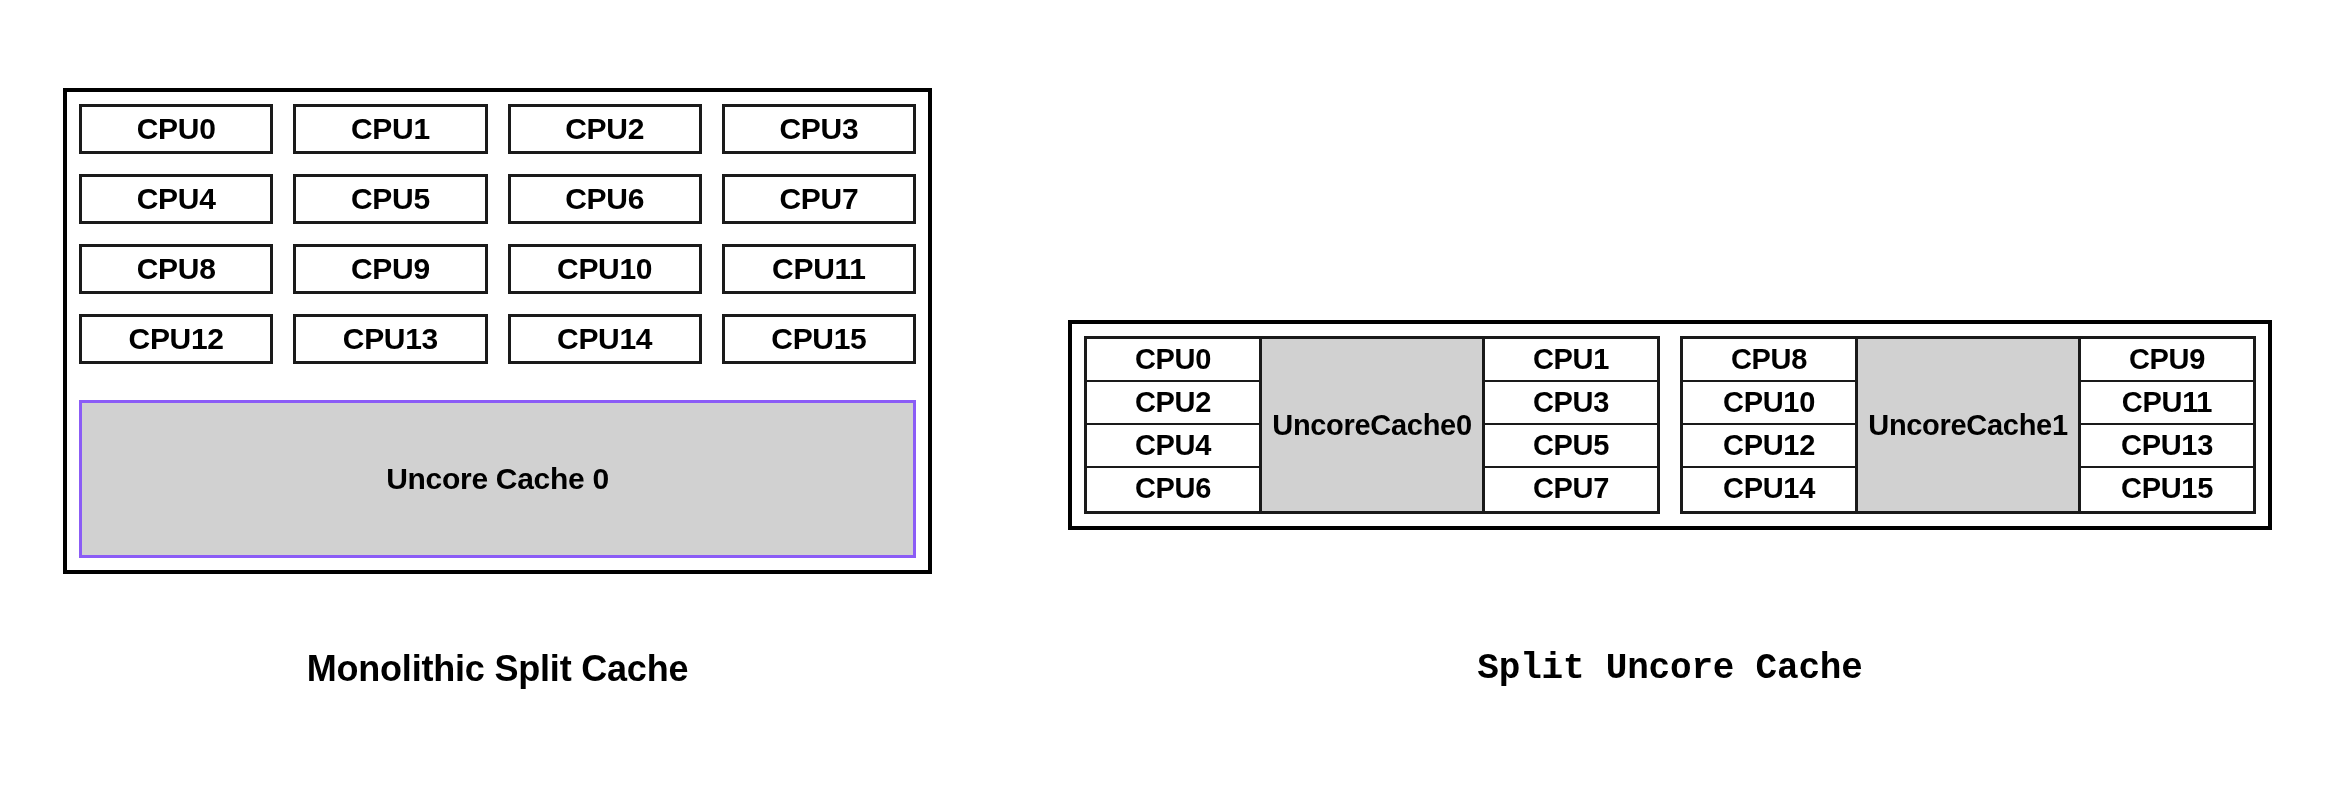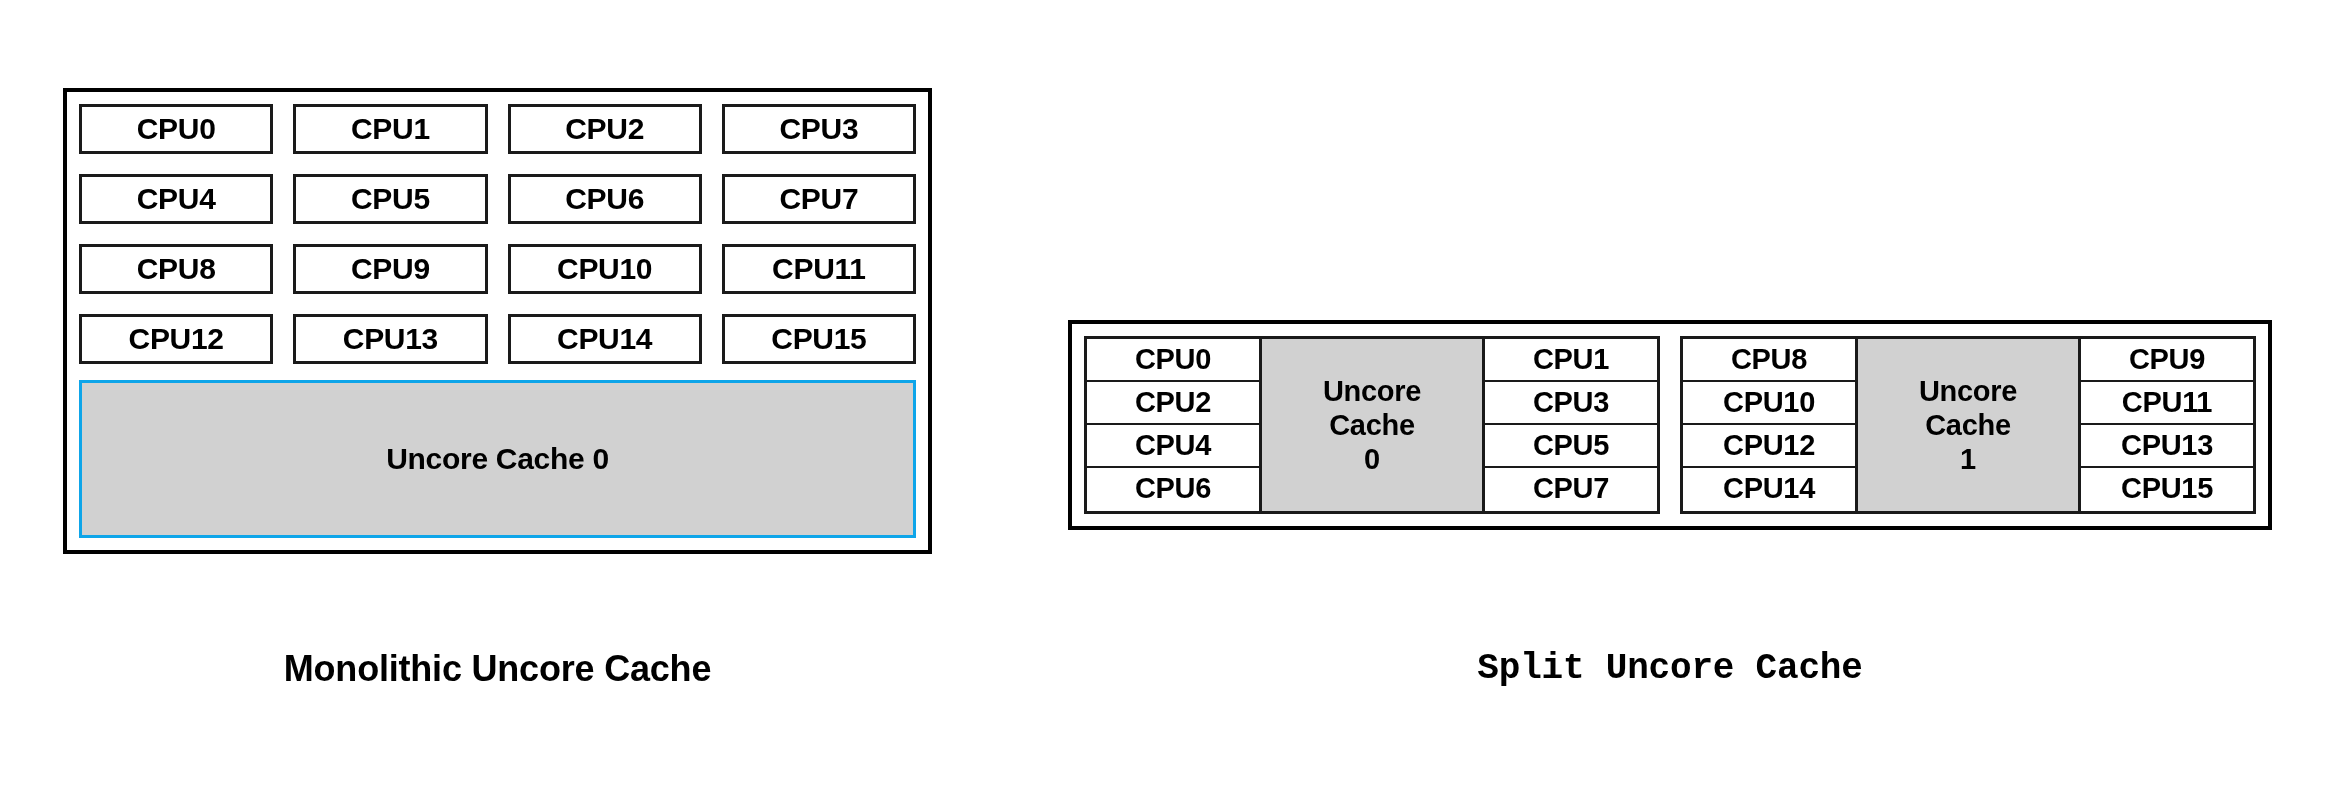--- a/index.html
+++ b/index.html
@@ -42,22 +42,22 @@
     background: #ffffff;
     height: 50px;
     line-height: 44px;
     text-align: center;
     font-size: 30px;
     font-weight: bold;
     box-sizing: border-box;
     letter-spacing: -0.3px;
   }
   .uncore-wide {
-    margin-top: 16px;
-    border: 3px solid #0ea5e9;
+    margin-top: 36px;
+    border: 3px solid #8b5cf6;
     background: #d1d1d1;
     height: 158px;
     display: flex;
     align-items: center;
     justify-content: center;
     font-size: 30px;
     font-weight: bold;
     box-sizing: border-box;
     letter-spacing: -0.3px;
   }
@@ -93,21 +93,21 @@
     letter-spacing: -0.3px;
     background: #ffffff;
   }
   .cpu-cell:last-child { border-bottom: none; }
 
   .uncore-mid {
     width: 220px;
     flex: 0 0 220px;
     background: #d1d1d1;
     display: flex;
-    flex-direction: column;
+    flex-direction: row;
     align-items: center;
     justify-content: center;
     font-size: 29px;
     font-weight: bold;
     line-height: 1.18;
     text-align: center;
     box-sizing: border-box;
     letter-spacing: -0.3px;
   }
   .uncore-mid span { display: block; }
@@ -149,21 +149,21 @@
       <div class="cpu-box">CPU12</div>
       <div class="cpu-box">CPU13</div>
       <div class="cpu-box">CPU14</div>
       <div class="cpu-box">CPU15</div>
     </div>
 
     <div class="uncore-wide">Uncore Cache 0</div>
   </div>
 </div>
 
-<div class="caption" id="caption-monolithic">Monolithic Uncore Cache</div>
+<div class="caption" id="caption-monolithic">Monolithic Split Cache</div>
 
 <div class="figure" id="figure-split">
   <div class="chip-frame">
     <div class="cluster-row">
 
       <div class="cluster">
         <div class="cluster-col col-left">
           <div class="cpu-cell">CPU0</div>
           <div class="cpu-cell">CPU2</div>
           <div class="cpu-cell">CPU4</div>

